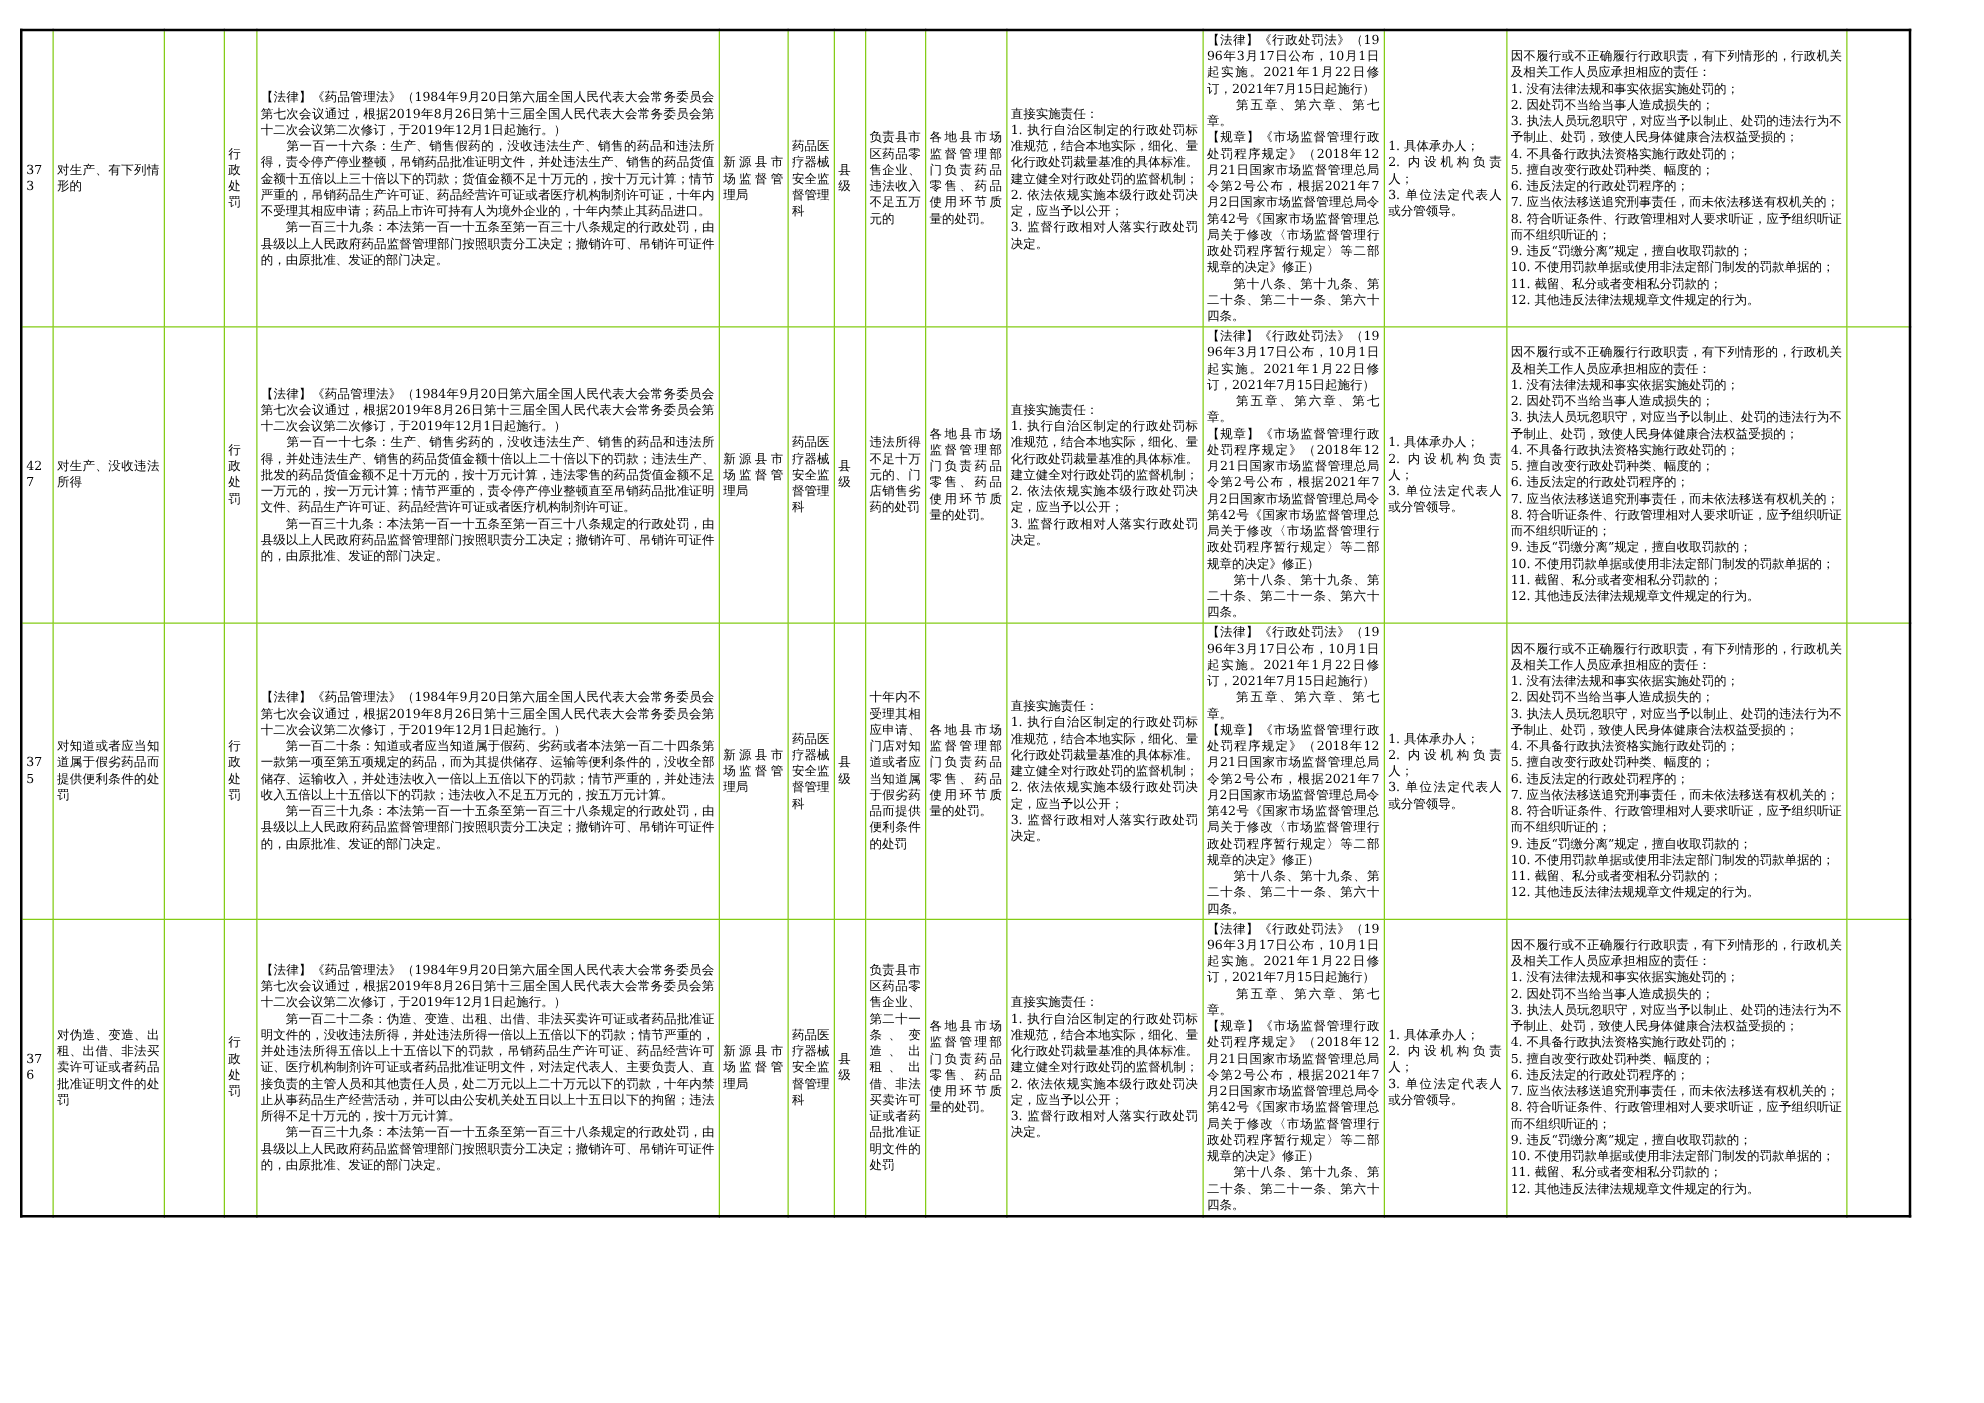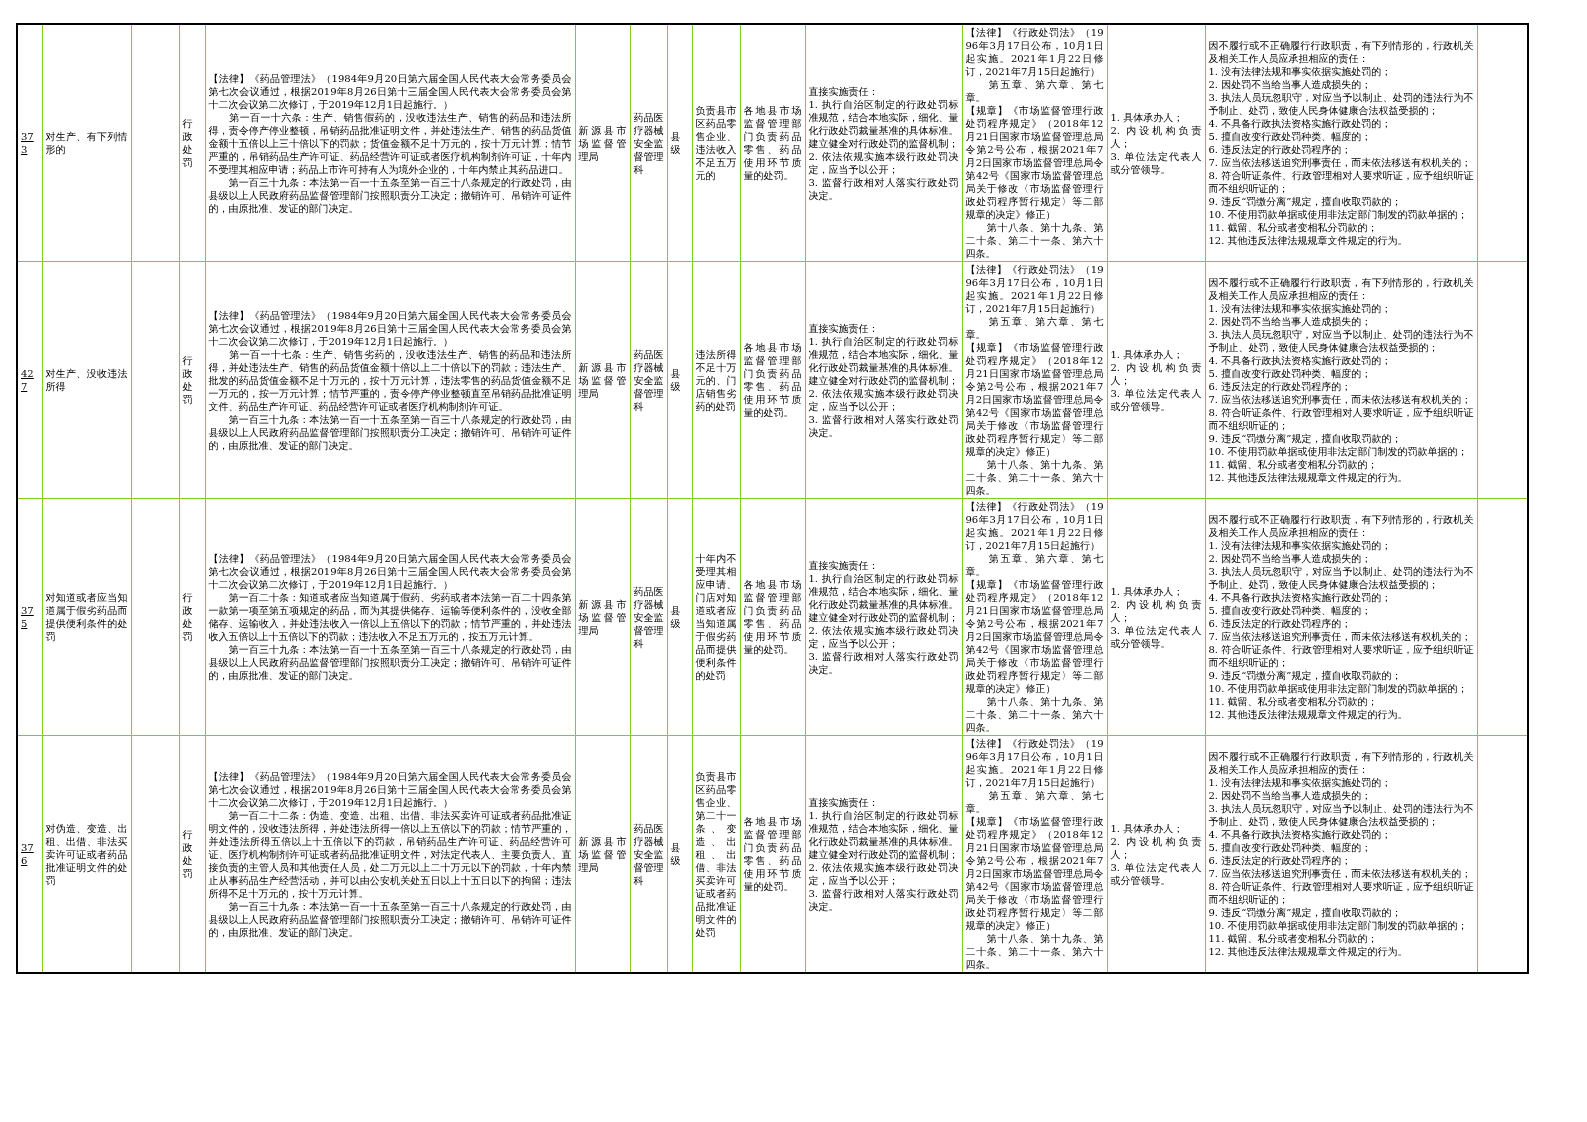--- a/index.html
+++ b/index.html
@@ -18,21 +18,21 @@
   table.duty td{
     border:1px solid #84cc16;
     vertical-align:middle;
     font-size:10px;
     line-height:13px;
     padding:1px 3px;
     white-space:pre-wrap;
     word-break:break-all;
     text-align:justify;
   }
-  td.ctr{text-align:center;text-decoration:underline;}
+  td.ctr{text-align:center;}
   tr.r373{height:220px;}
   tr.r374{height:215px;}
   tr.r375{height:214px;}
   tr.r376{height:215px;}
 </style>
 </head>
 <body>
 
 <table class="duty">
   <colgroup>

